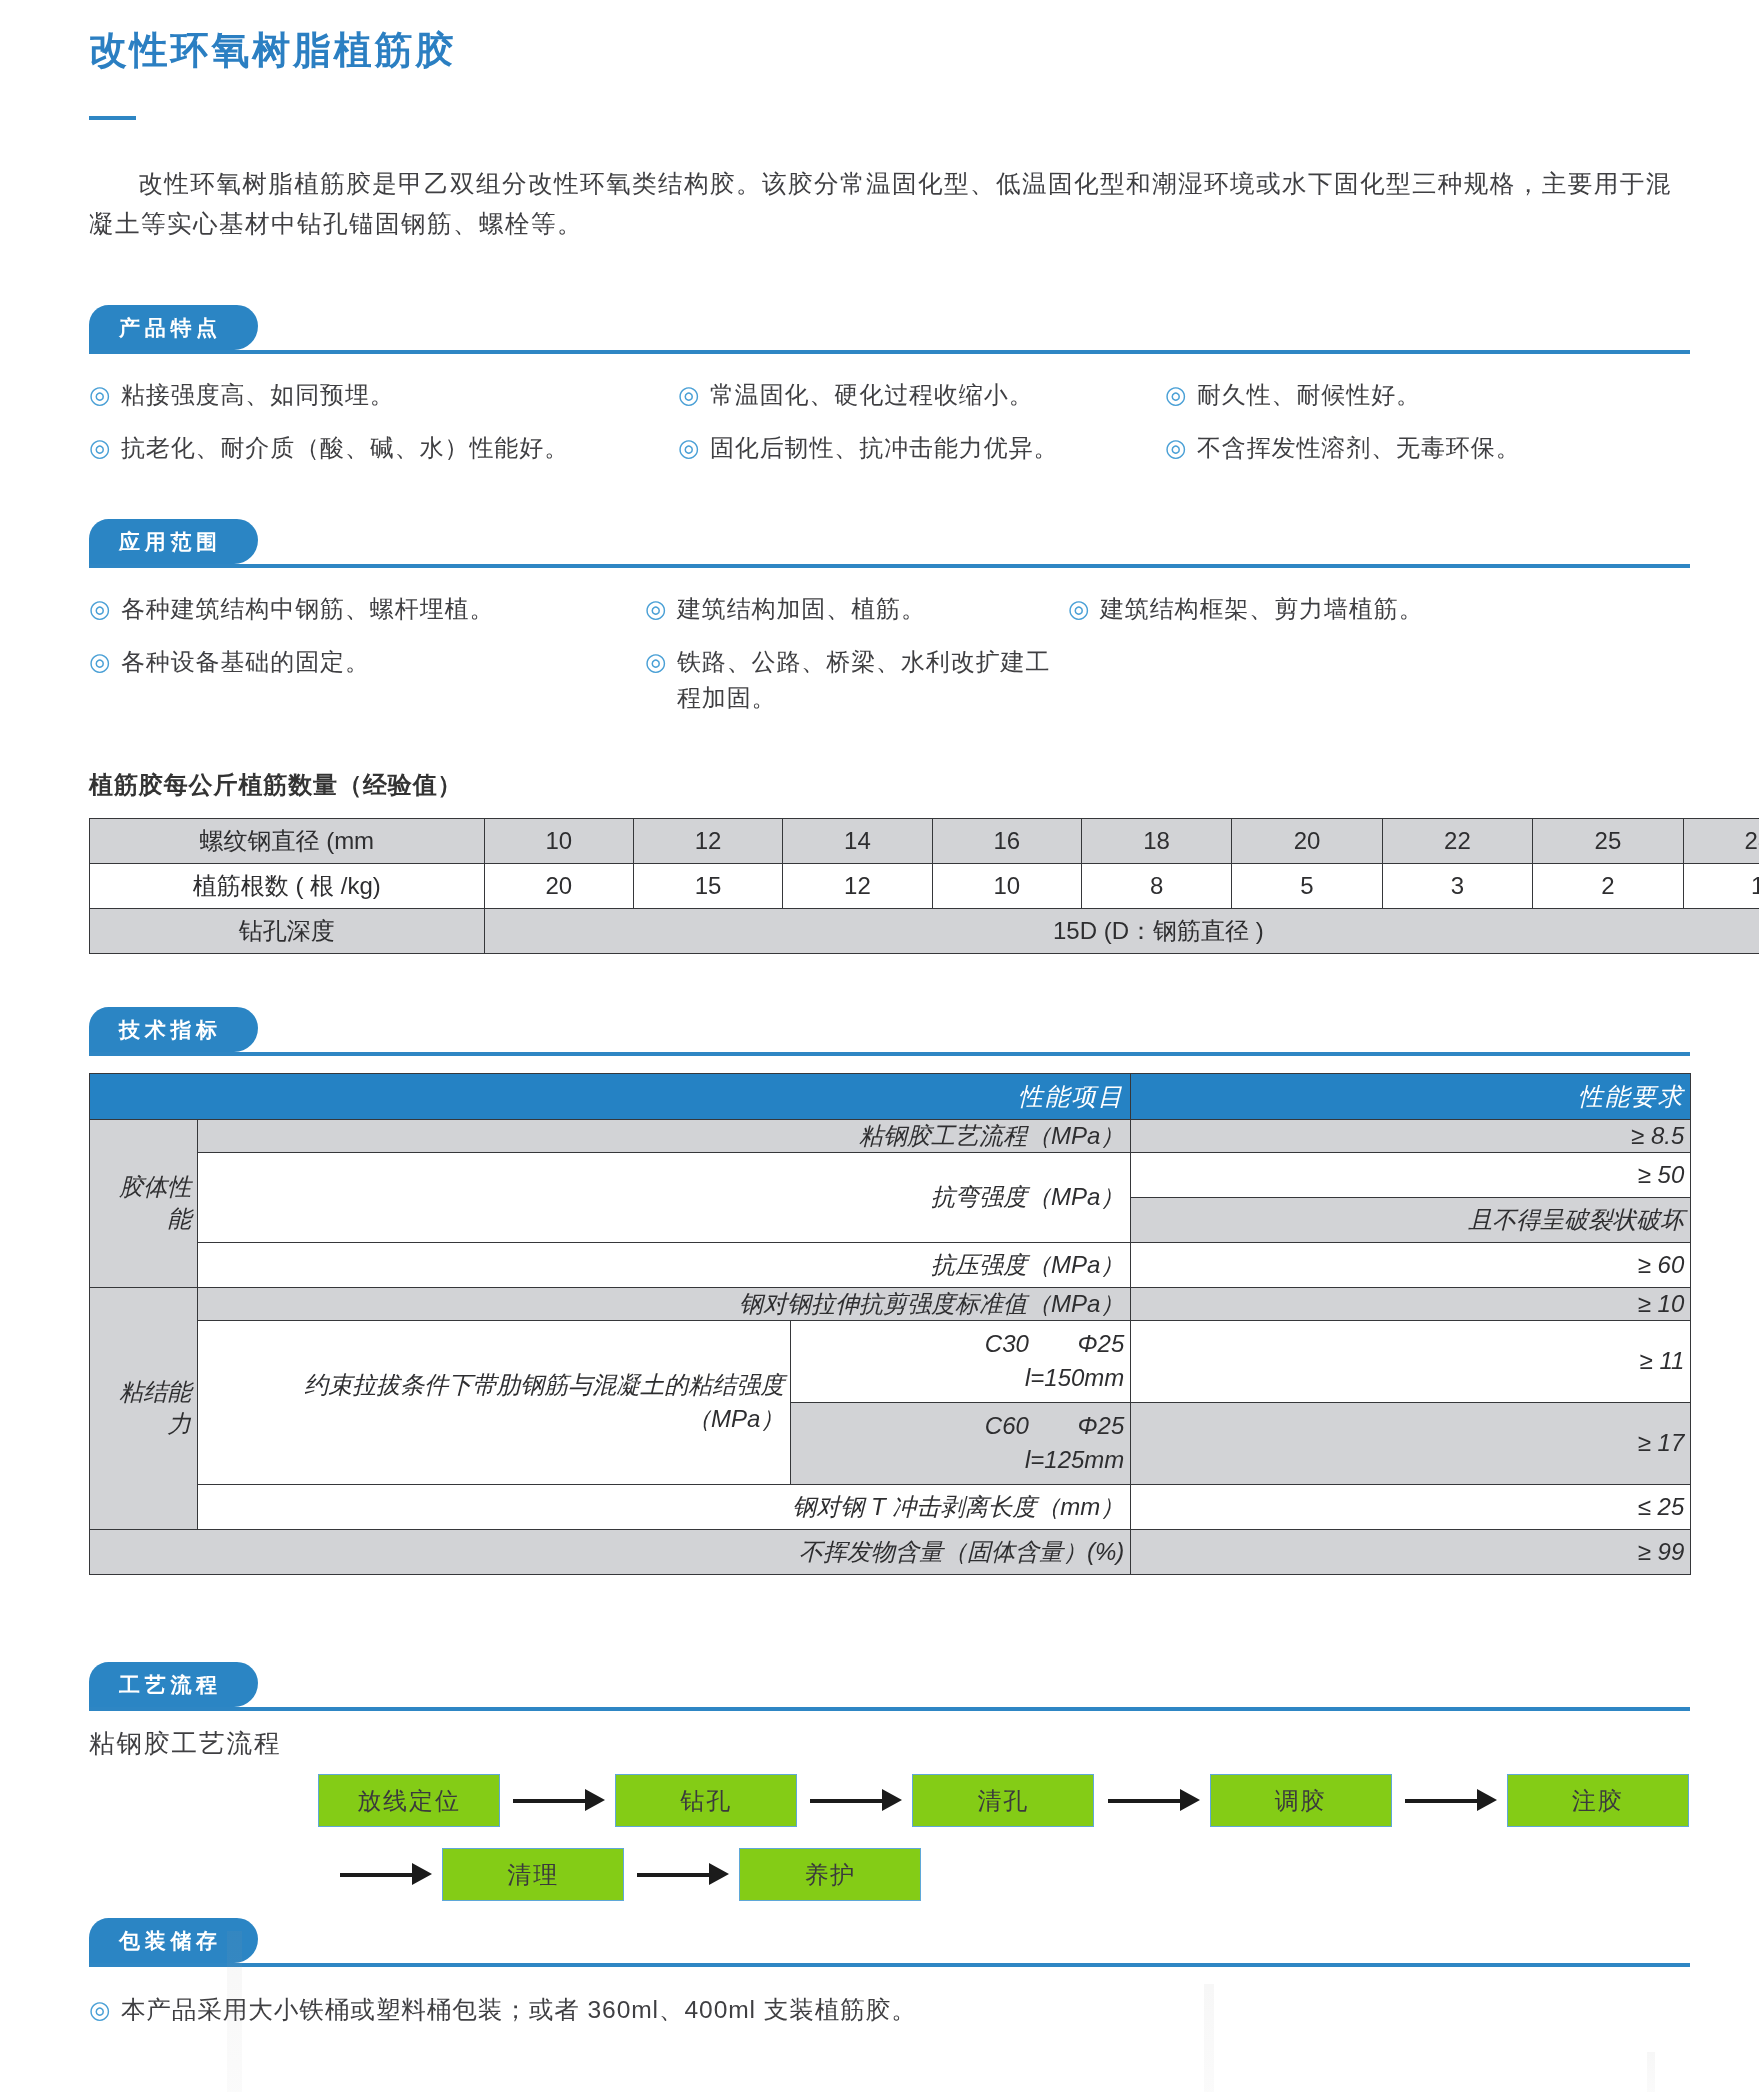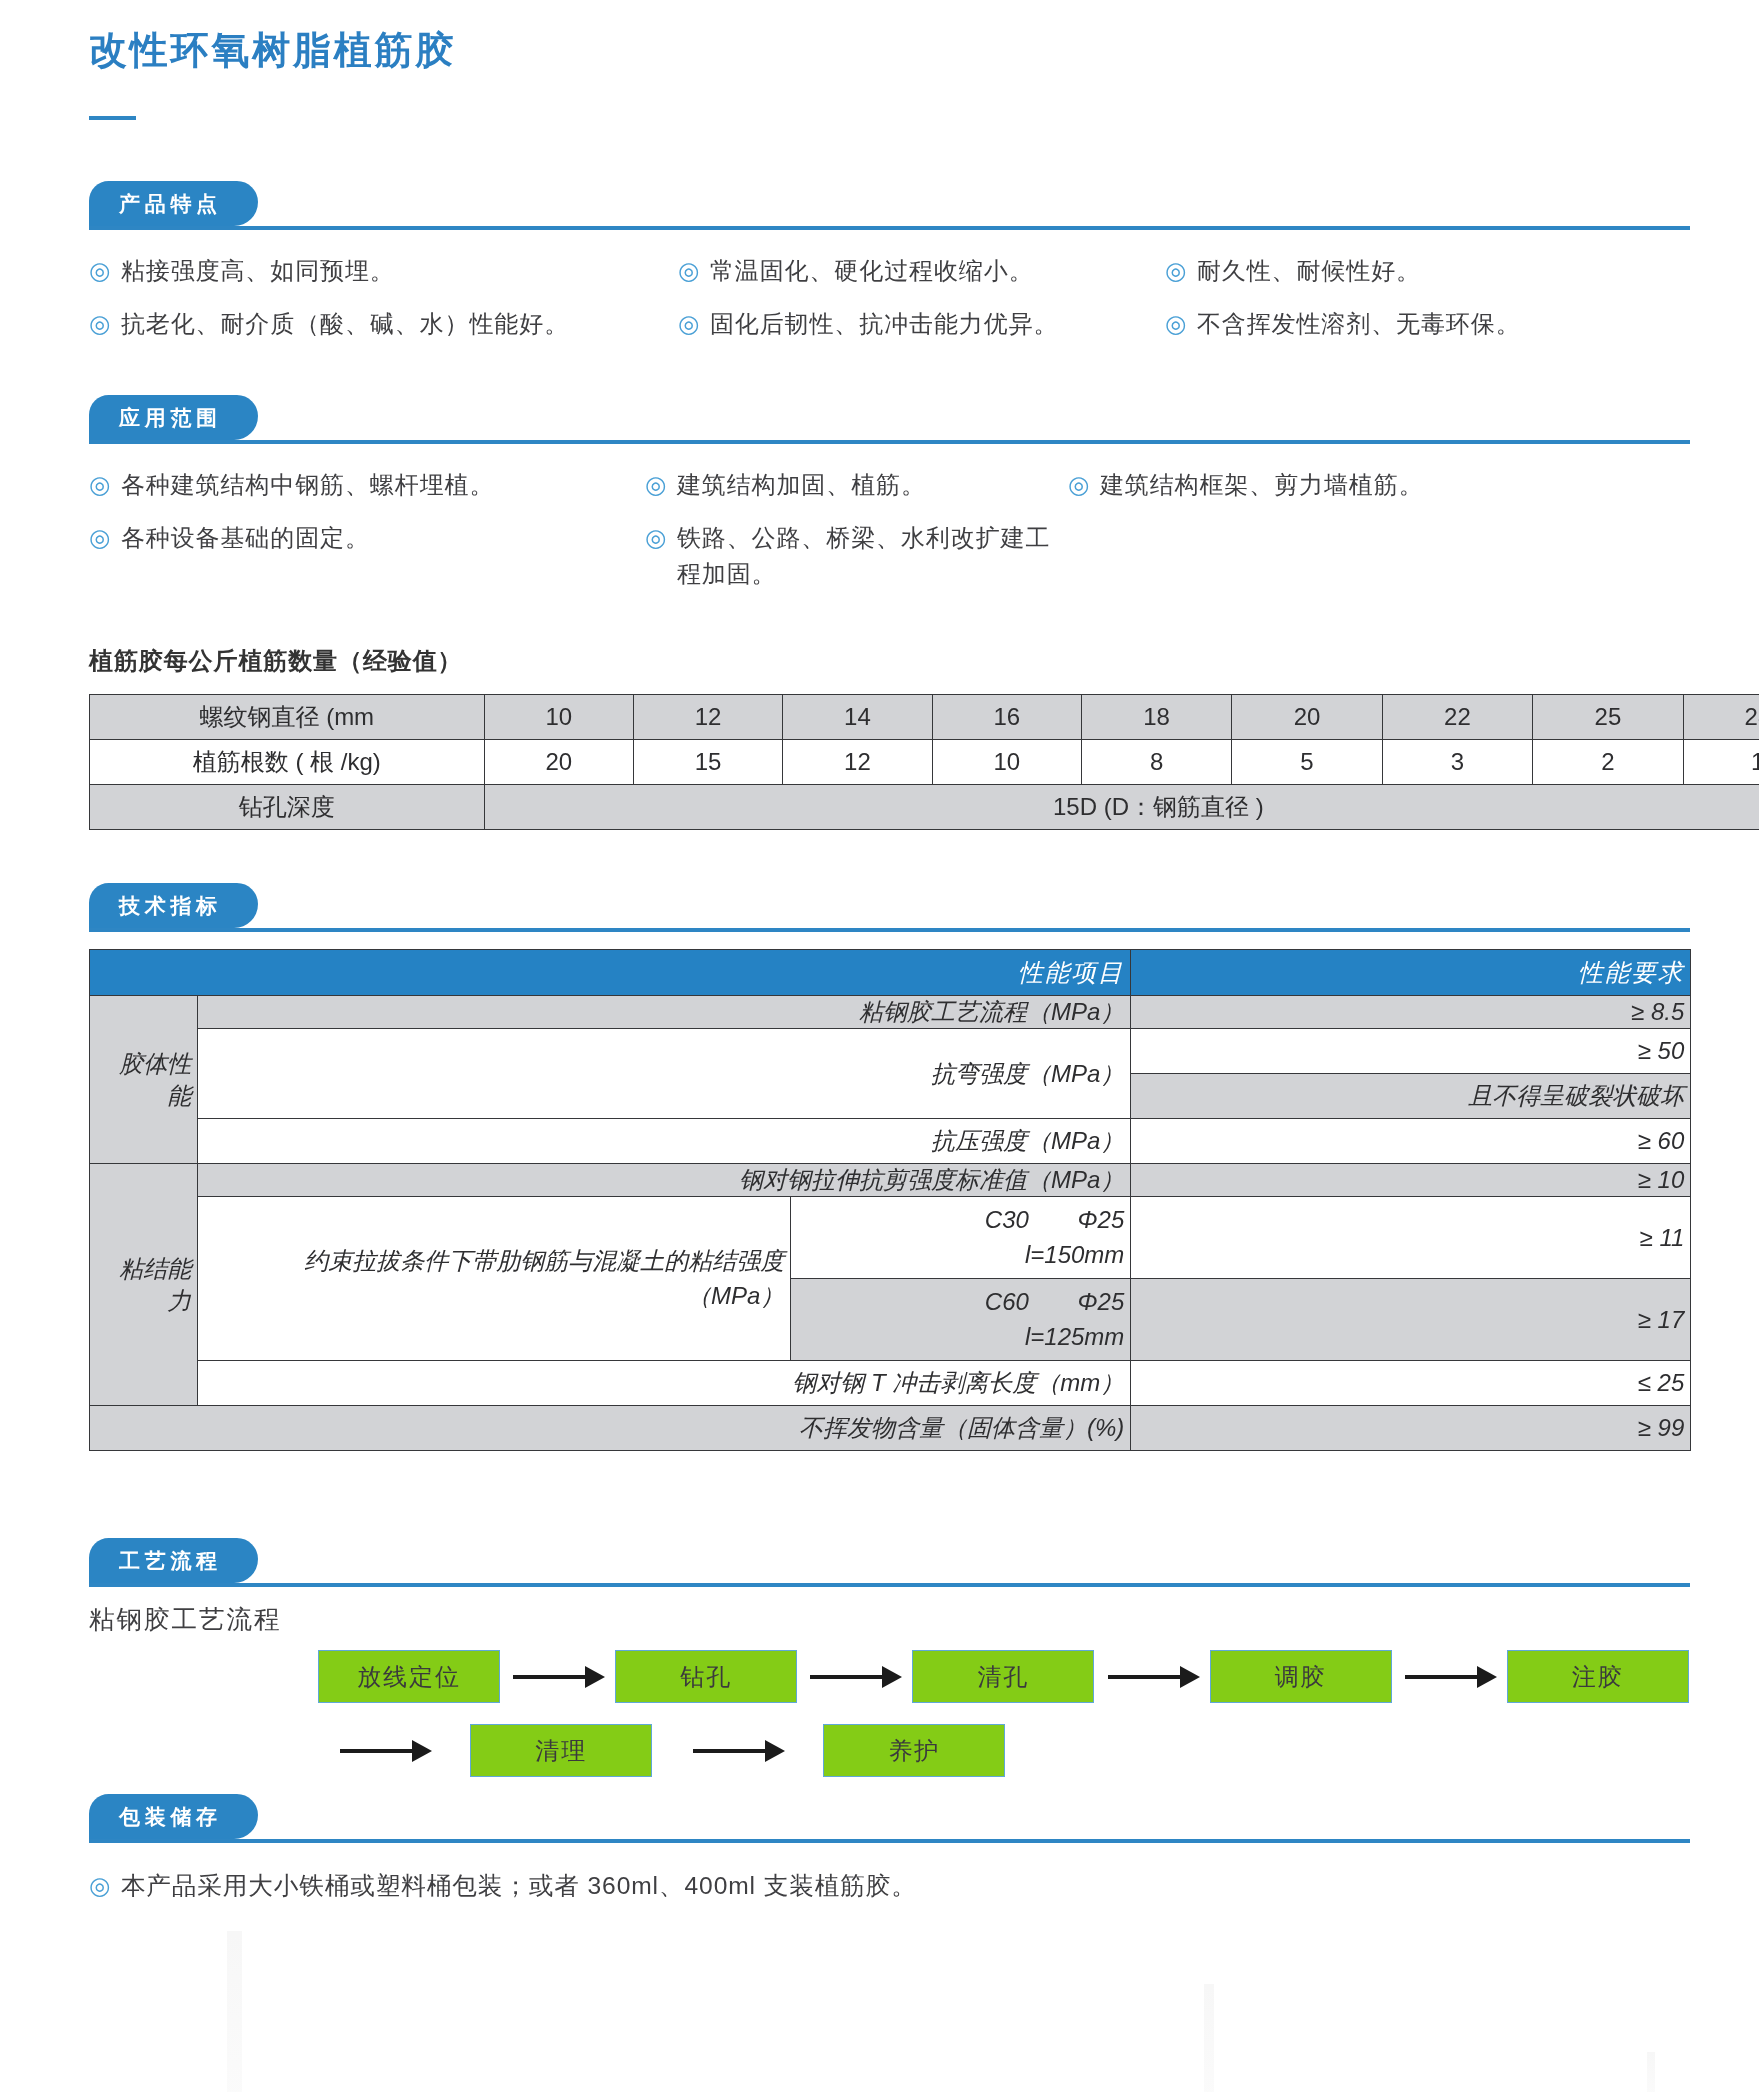--- a/index.html
+++ b/index.html
@@ -40,21 +40,21 @@
   .gray{background:#d2d3d6;}
   .white{background:#ffffff;}
   .t2 .head{background:#2582c4;color:#ffffff;height:45px;font-size:24.6px;letter-spacing:1.9px;}
   .std-caption{margin-top:21px;text-align:center;font-size:24px;color:#3f3f42;letter-spacing:0.9px;}
   .two-line span{display:block;line-height:1.45;}
   .sub-l1{word-spacing:42px;}
   
   .proc-sub{margin:15px 0 0 0;font-size:25.6px;color:#3f3f42;letter-spacing:1.9px;}
   .flow-row{display:flex;align-items:center;margin-top:13.2px;}
   .flow-row.r1{margin-left:229px;}
-  .flow-row.r2{margin-left:238px;margin-top:21px;gap:28px;}
+  .flow-row.r2{margin-left:238px;margin-top:21px;}
   .fbox{
     width:180px;height:51px;border:1.9px solid #5fa8d8;background:#84cc16;
     display:flex;align-items:center;justify-content:center;
     font-size:24px;color:#3a3a3c;letter-spacing:1.9px;flex:0 0 auto;
   }
   .arrow{position:relative;width:74px;height:3.8px;background:#1b1b1b;margin:0 28px 0 13.2px;flex:0 0 auto;}
   .arrow::after{content:'';position:absolute;right:-18px;top:-9.5px;border-left:20px solid #1b1b1b;border-top:11.4px solid transparent;border-bottom:11.4px solid transparent;}
   
   .pack-list{margin-top:24.6px;display:grid;row-gap:19px;font-size:24.6px;letter-spacing:0.9px;color:#3f3f42;}
   
@@ -63,20 +63,21 @@
   .wm2{left:1204px;top:1984px;width:9.5px;height:109px;}
   .wm3{left:1647px;top:2052px;width:7.6px;height:41px;}
 </style>
 </head>
 <body>
 
 <div class="content">
 
   <h1 class="page-title">改性环氧树脂植筋胶</h1>
   <div class="title-dash"></div>
+  <p class="intro">改性环氧树脂植筋胶是甲乙双组分改性环氧类结构胶。该胶分常温固化型、低温固化型和潮湿环境或水下固化型三种规格，主要用于混凝土等实心基材中钻孔锚固钢筋、螺栓等。</p>
 
   <div class="sec m-features">
     <span class="badge">产品特点</span>
   </div>
   <div class="bullets features-grid">
     <div class="bullet">
         <span class="bmark">◎</span>
         <span>粘接强度高、如同预埋。</span>
       </div>
     <div class="bullet">

